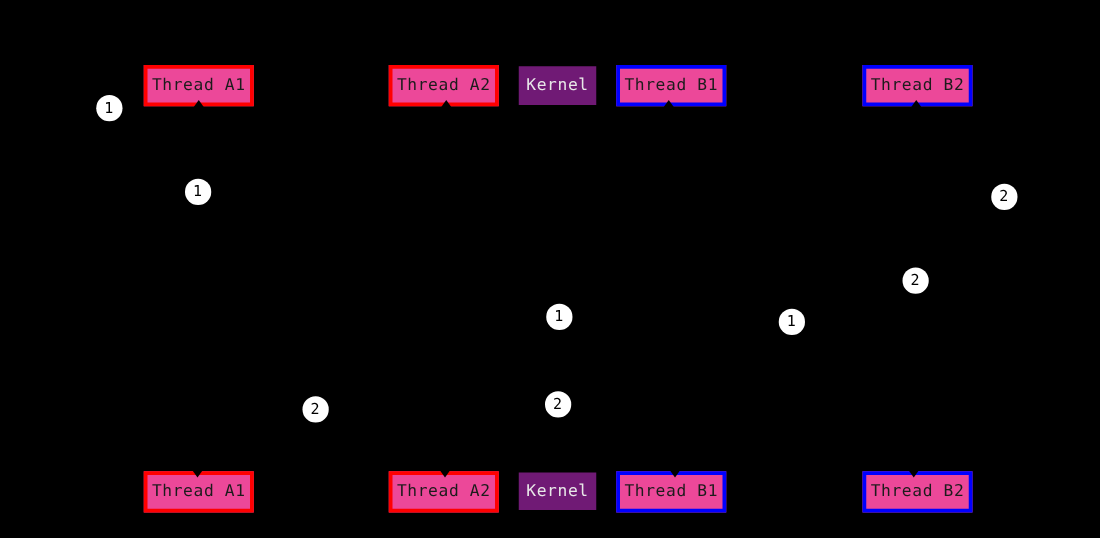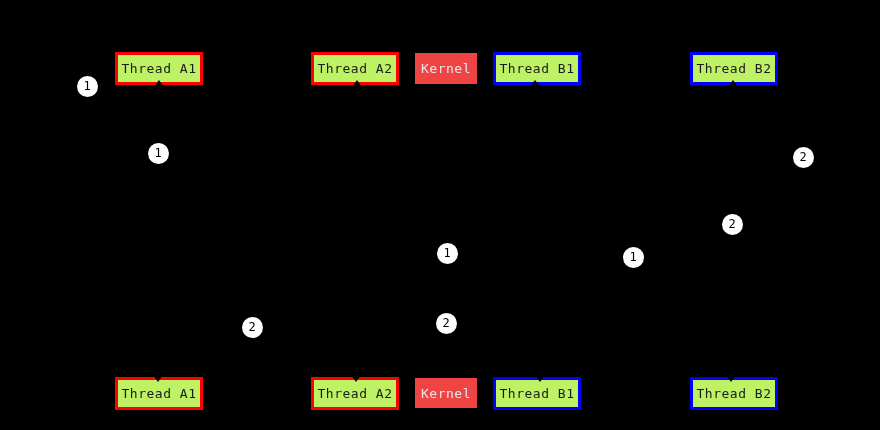--- a/index.html
+++ b/index.html
@@ -15,33 +15,33 @@
   }
   .stage {
     position: relative;
     width: 880px;
     height: 430px;
     background: #000000;
   }
   .node {
     position: absolute;
     box-sizing: border-box;
-    background: #bef264;
+    background: #ec4899;
     border: 3px solid #ff0000;
     display: flex;
     align-items: center;
     justify-content: center;
     font-size: 13px;
     letter-spacing: 0.5px;
     color: #1c1c1c;
     white-space: nowrap;
   }
   .node.border-blue { border-color: #0000ff; align-items: center; }
   .node.kernel {
-    background: #ef4444;
+    background: #701a75;
     border: none;
     color: #e8e8e8;
   }
   .marker {
     position: absolute;
     box-sizing: border-box;
     width: 21px;
     height: 21px;
     border-radius: 50%;
     background: #ffffff;

